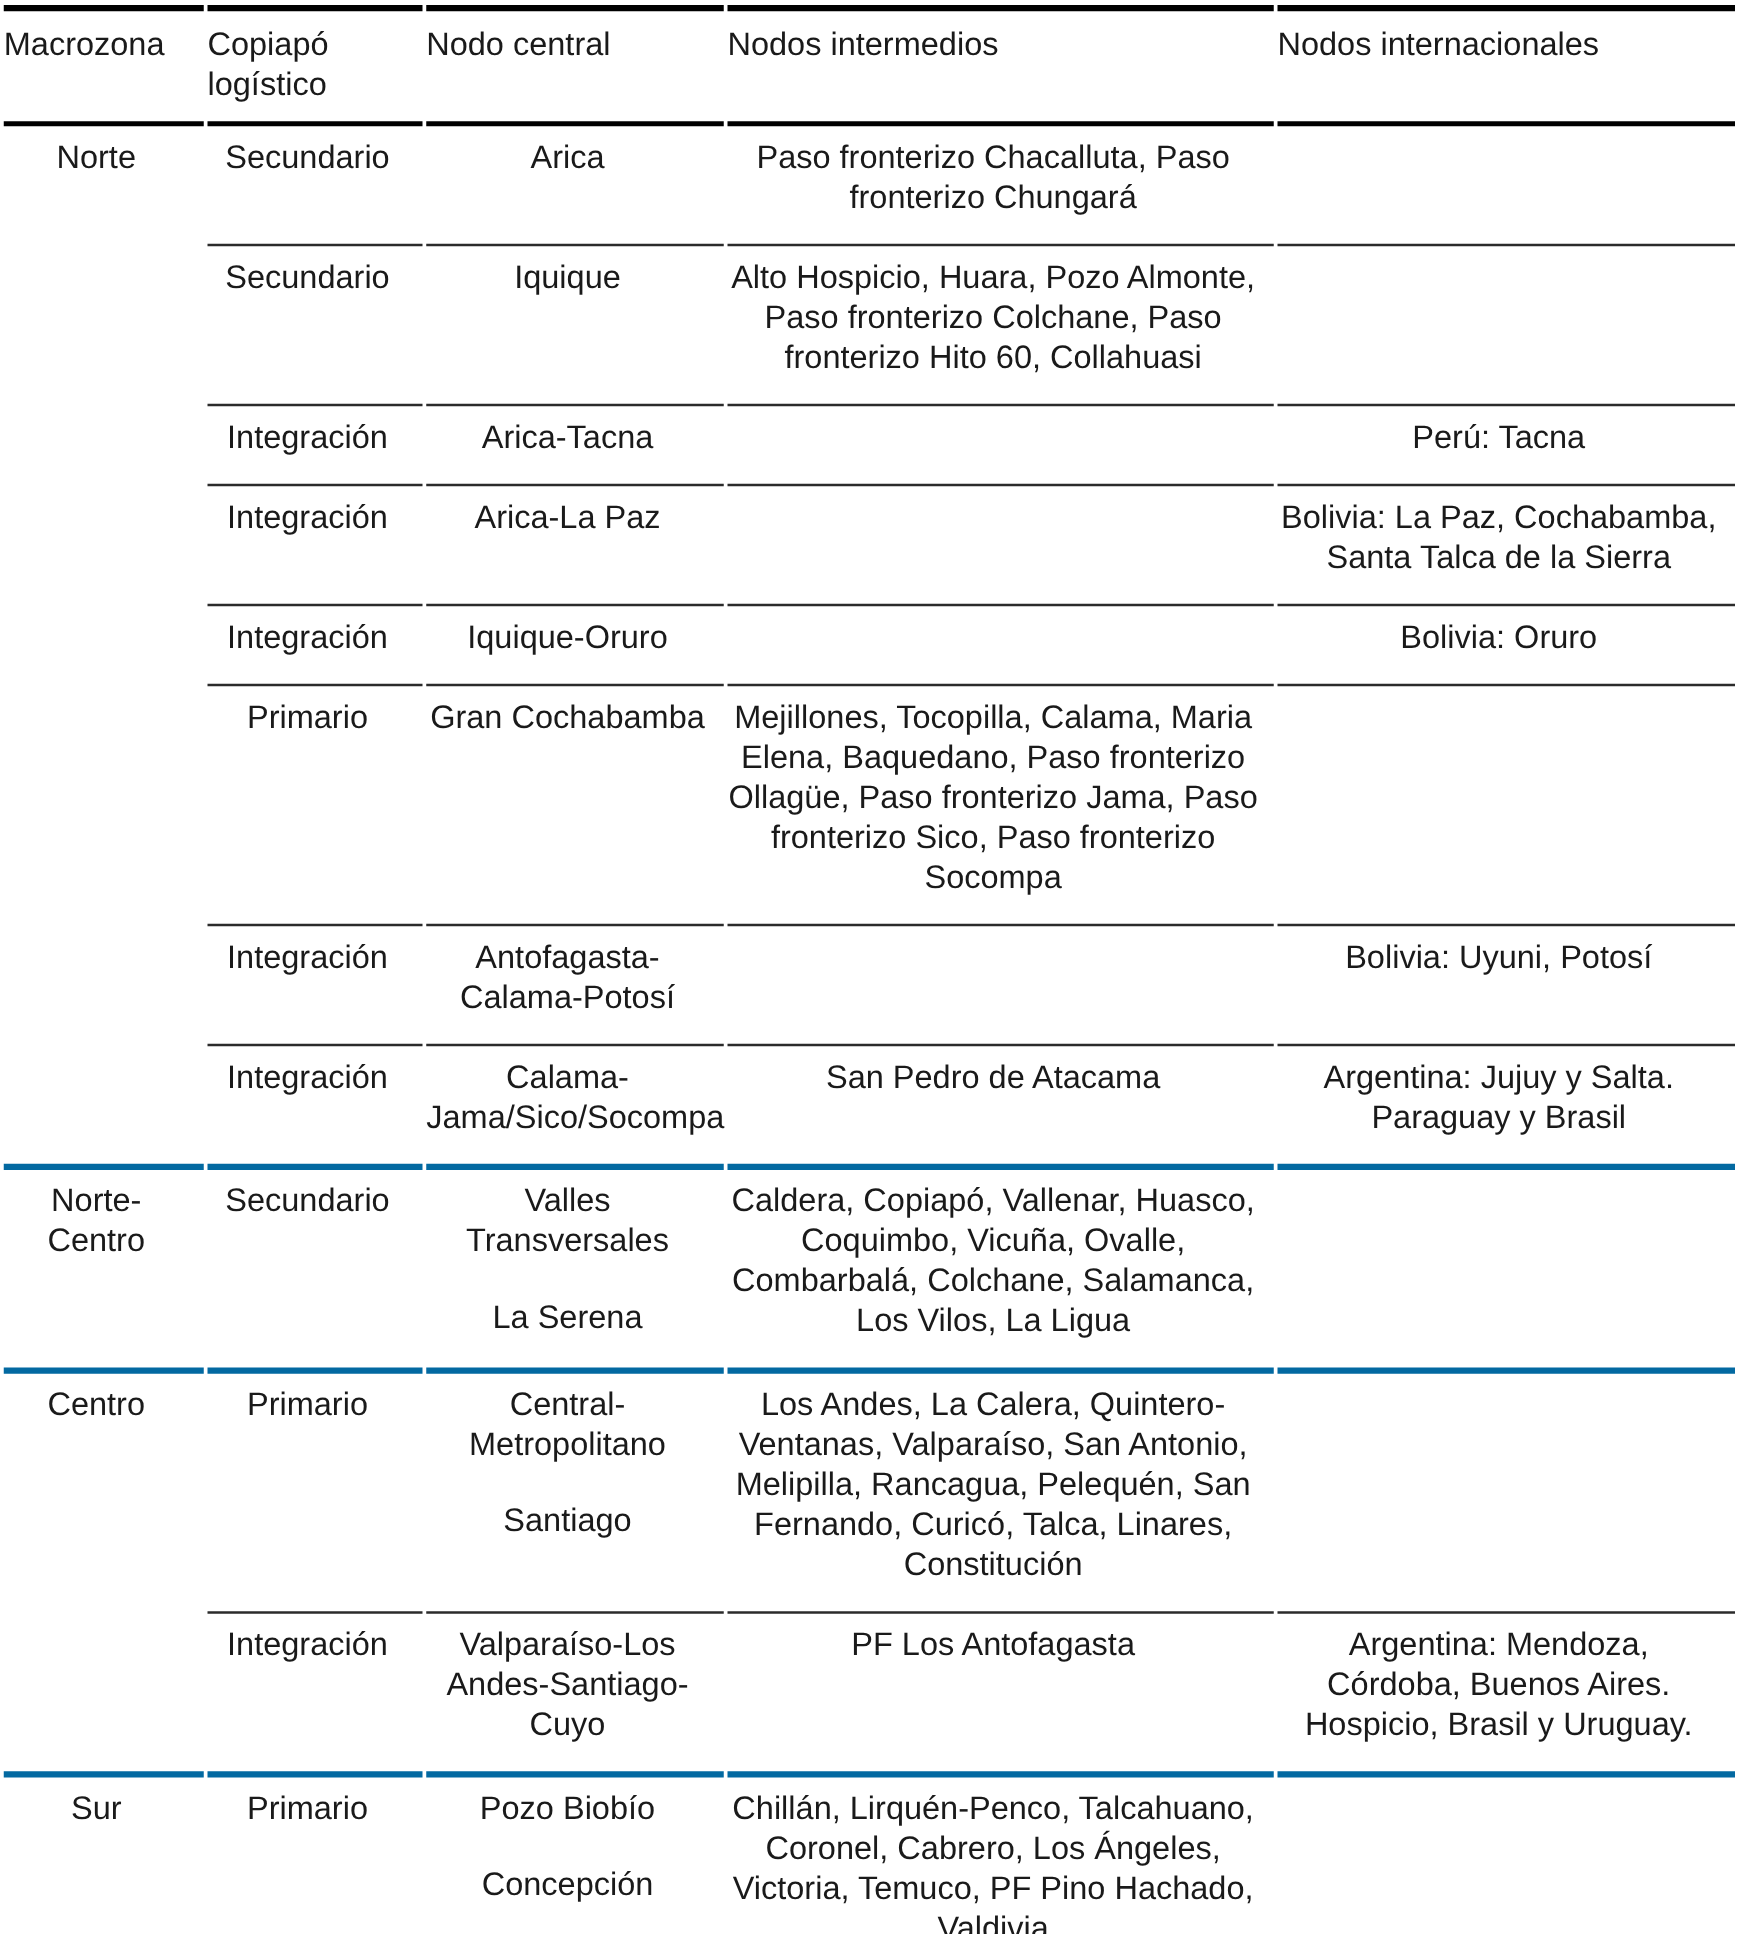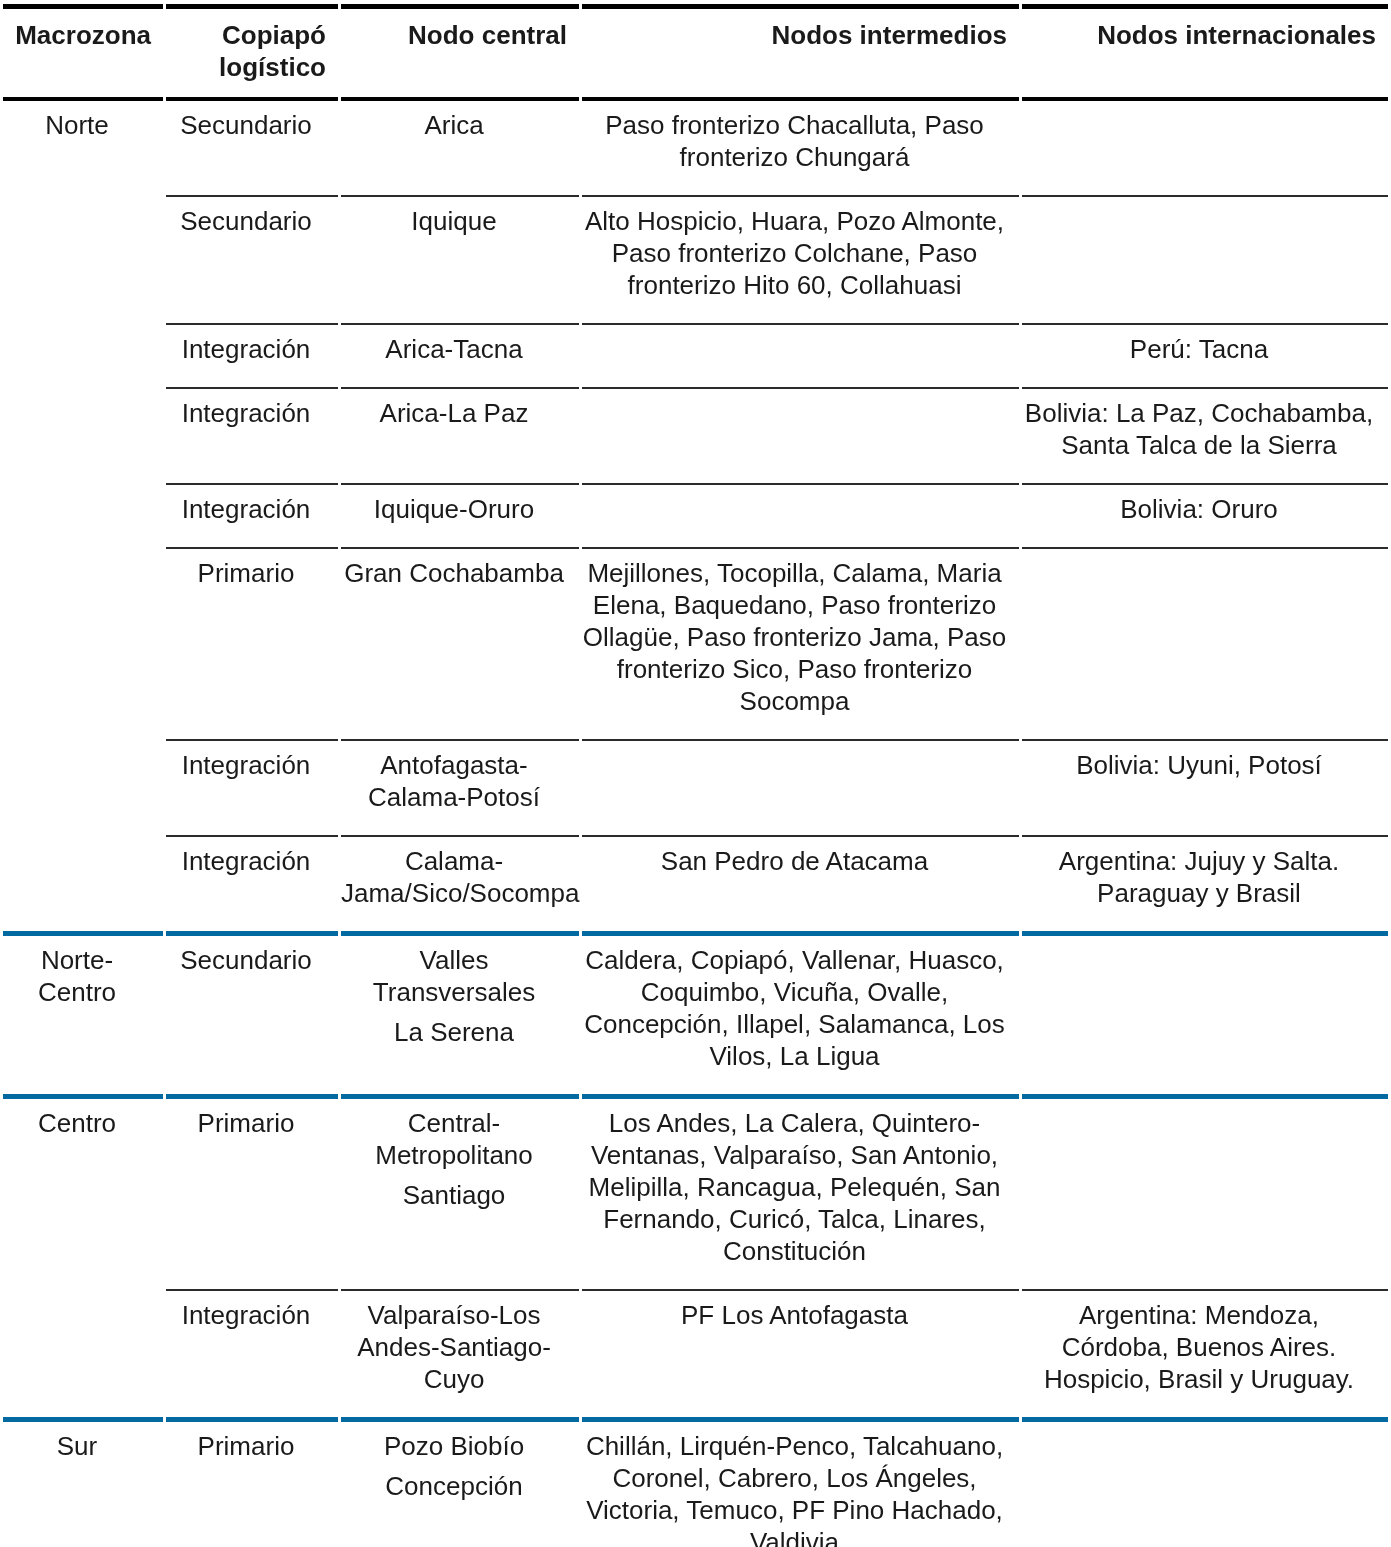--- a/index.html
+++ b/index.html
@@ -23,36 +23,36 @@
     font-size: 26px;
     line-height: 32px;
   }
   col.c-macro  { width: 160px; }
   col.c-ambito { width: 172px; }
   col.c-nodo   { width: 238px; }
   col.c-inter  { width: 437px; }
   col.c-intl   { width: auto;  }
 
   th {
-    text-align: right;
+    text-align: left;
     vertical-align: top;
-    font-weight: bold;
+    font-weight: normal;
     padding: 10px 12px 14px 0;
     border-top: 5px solid #000000;
     border-bottom: 4px solid #000000;
   }
   td {
     text-align: center;
     vertical-align: top;
     padding: 8px 12px 22px 0;
   }
   td.row-sep     { border-top: 2px solid #2b2b2b; }
   td.group-start { border-top: 5px solid #0369a1; }
 
-  .central-entry + .central-entry { margin-top: 8px; }
+  .central-entry + .central-entry { margin-top: 29px; }
 </style>
 </head>
 <body>
 
 <div class="table-wrap">
   <table>
     <colgroup>
       <col class="c-macro">
       <col class="c-ambito">
       <col class="c-nodo">
@@ -134,21 +134,21 @@
           <td class="row-sep">San Pedro de Atacama</td>
           <td class="row-sep">Argentina: Jujuy y Salta. Paraguay y Brasil</td>
         </tr>
         <tr>
           <td rowspan="1" class="group-start ">Norte-Centro</td>
           <td class="group-start">Secundario</td>
           <td class="group-start">
             <div class="central-entry">Valles Transversales</div>
             <div class="central-entry">La Serena</div>
           </td>
-          <td class="group-start">Caldera, Copiapó, Vallenar, Huasco, Coquimbo, Vicuña, Ovalle, Concepción, Illapel, Salamanca, Los Vilos, La Ligua</td>
+          <td class="group-start">Caldera, Copiapó, Vallenar, Huasco, Coquimbo, Vicuña, Ovalle, Combarbalá, Colchane, Salamanca, Los Vilos, La Ligua</td>
           <td class="group-start"></td>
         </tr>
         <tr>
           <td rowspan="2" class="group-start ">Centro</td>
           <td class="group-start">Primario</td>
           <td class="group-start">
             <div class="central-entry">Central-Metropolitano</div>
             <div class="central-entry">Santiago</div>
           </td>
           <td class="group-start">Los Andes, La Calera, Quintero-Ventanas, Valparaíso, San Antonio, Melipilla, Rancagua, Pelequén, San Fernando, Curicó, Talca, Linares, Constitución</td>

